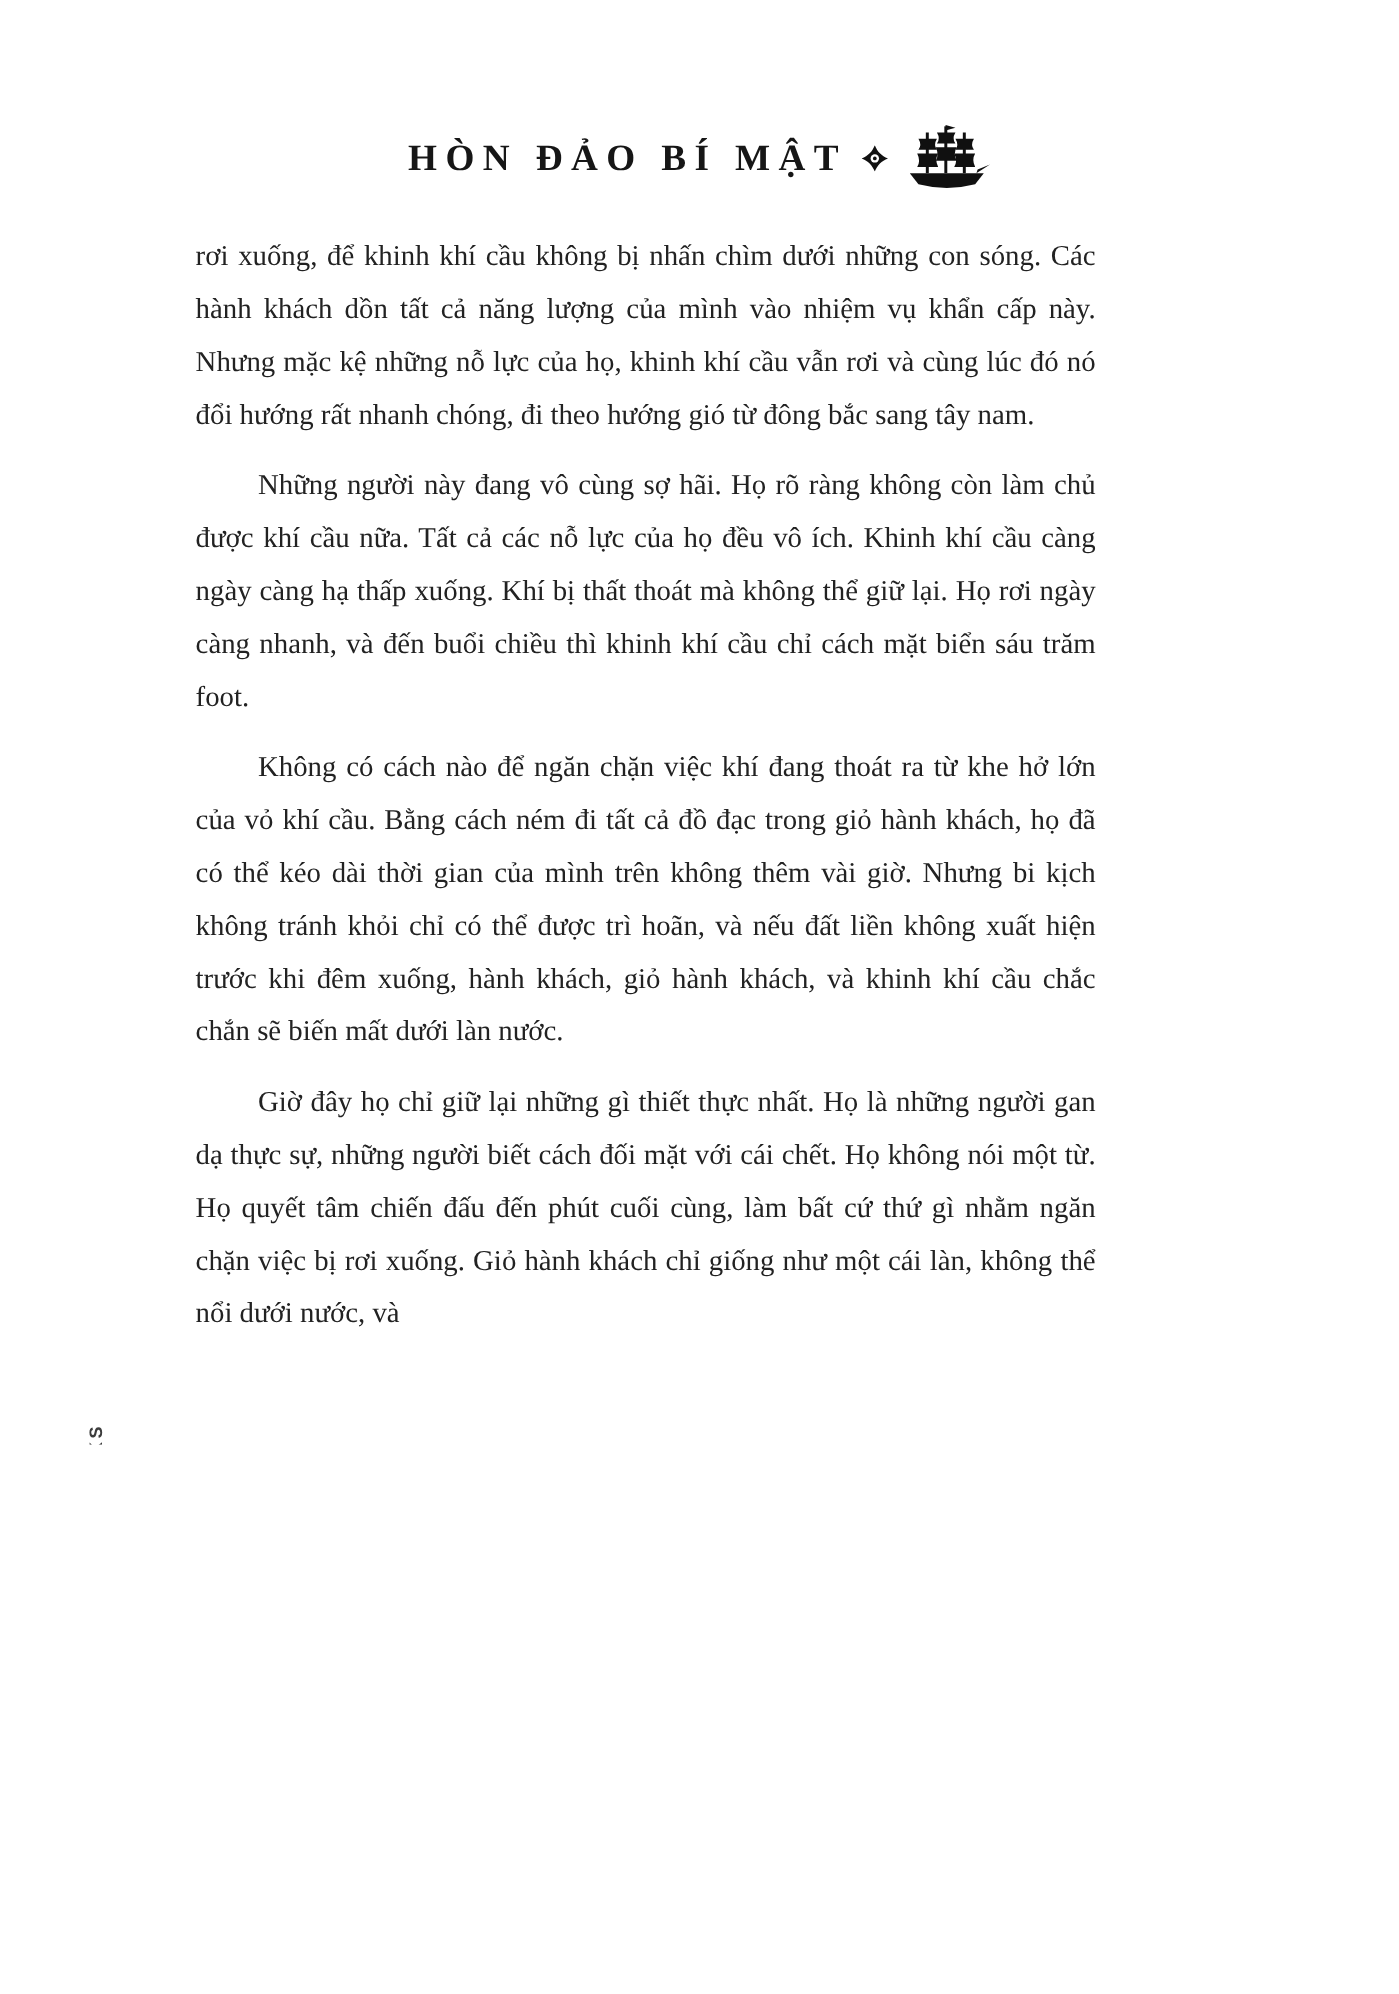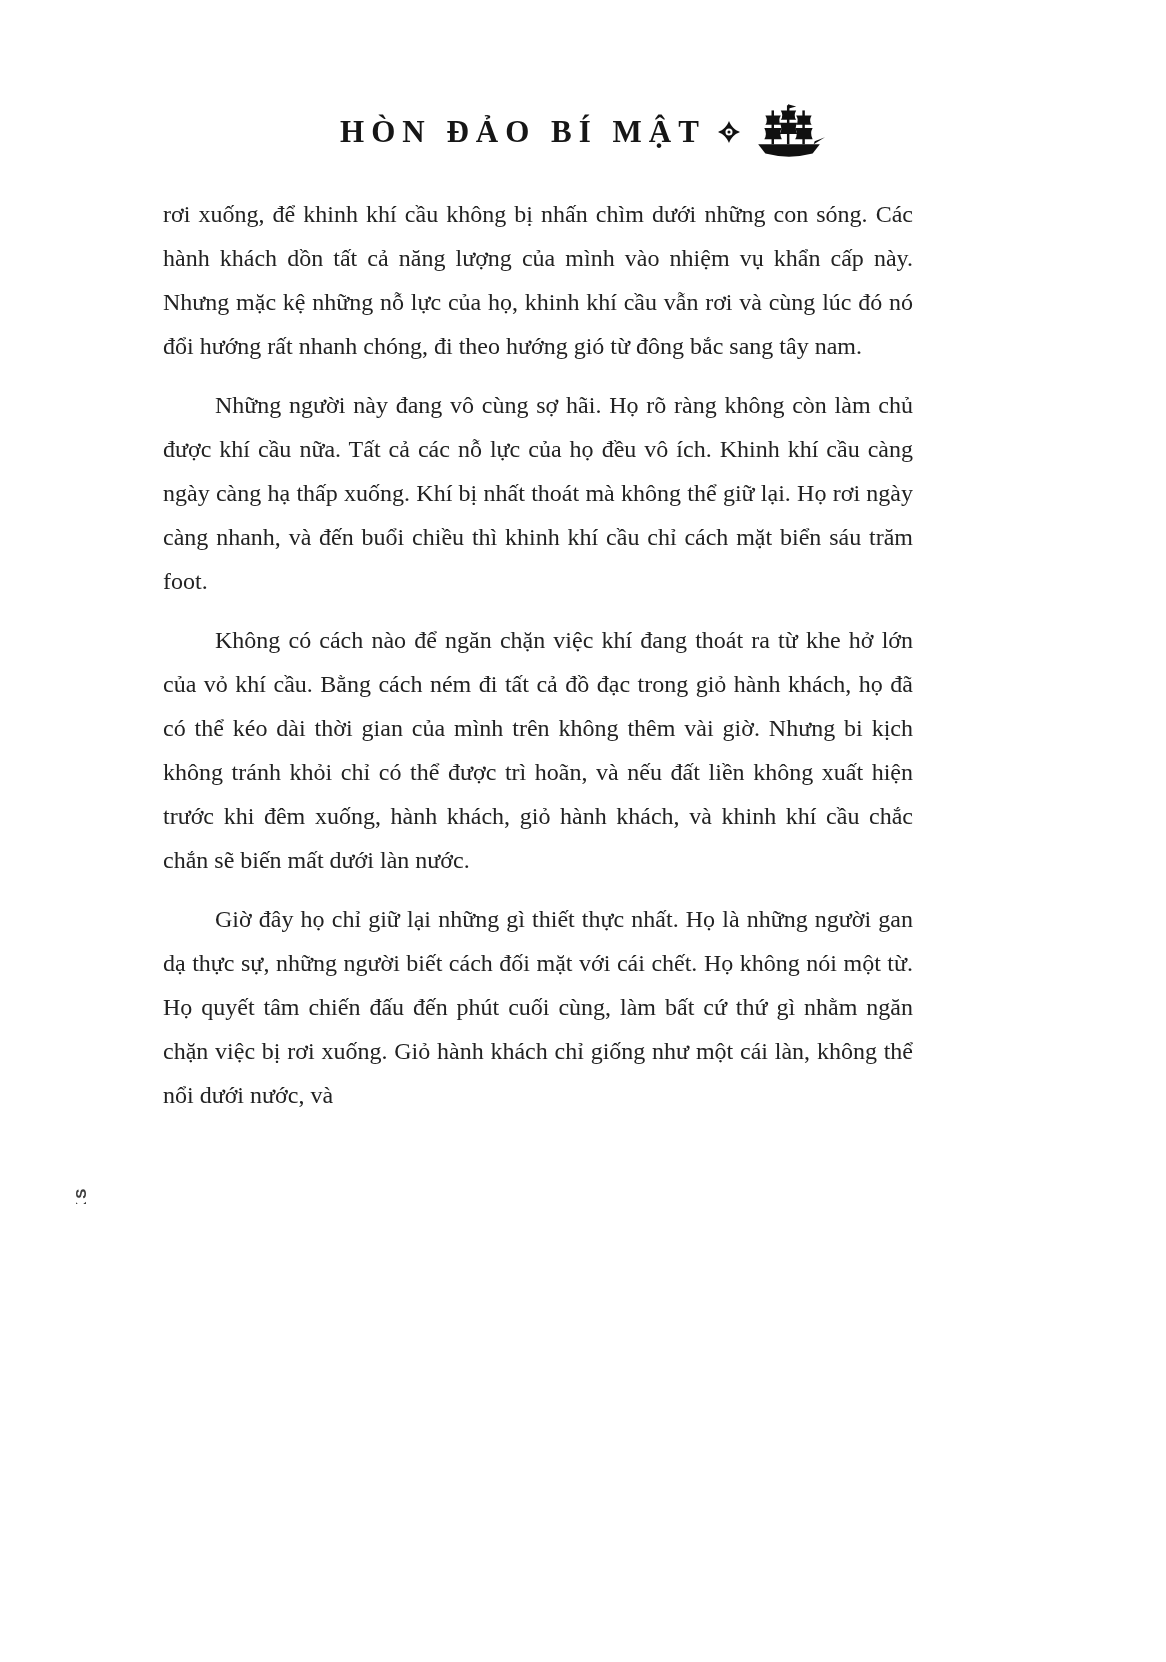--- a/index.html
+++ b/index.html
@@ -126,21 +126,21 @@
         <path d="M27 18 h17 q-3 5 0 11 h-17 q3 -5 0 -11 z"></path>
         <path d="M43 11 h15 q-3 5 0 9 h-15 q3 -4 0 -9 z"></path>
         <path d="M42 23 h17 q-3 5 0 11 h-17 q3 -5 0 -11 z"></path>
         <path d="M35 0 l8 2.2 -8 2.2 z"></path>
       </svg>
     </span>
   </div>
 
   <div class="content">
     <p class="para">rơi xuống, để khinh khí cầu không bị nhấn chìm dưới những con sóng. Các hành khách dồn tất cả năng lượng của mình vào nhiệm vụ khẩn cấp này. Nhưng mặc kệ những nỗ lực của họ, khinh khí cầu vẫn rơi và cùng lúc đó nó đổi hướng rất nhanh chóng, đi theo hướng gió từ đông bắc sang tây nam.</p>
-    <p class="para indent">Những người này đang vô cùng sợ hãi. Họ rõ ràng không còn làm chủ được khí cầu nữa. Tất cả các nỗ lực của họ đều vô ích. Khinh khí cầu càng ngày càng hạ thấp xuống. Khí bị nhất thoát mà không thể giữ lại. Họ rơi ngày càng nhanh, và đến buổi chiều thì khinh khí cầu chỉ cách mặt biển sáu trăm foot.</p>
+    <p class="para indent">Những người này đang vô cùng sợ hãi. Họ rõ ràng không còn làm chủ được khí cầu nữa. Tất cả các nỗ lực của họ đều vô ích. Khinh khí cầu càng ngày càng hạ thấp xuống. Khí bị thất thoát mà không thể giữ lại. Họ rơi ngày càng nhanh, và đến buổi chiều thì khinh khí cầu chỉ cách mặt biển sáu trăm foot.</p>
     <p class="para indent">Không có cách nào để ngăn chặn việc khí đang thoát ra từ khe hở lớn của vỏ khí cầu. Bằng cách ném đi tất cả đồ đạc trong giỏ hành khách, họ đã có thể kéo dài thời gian của mình trên không thêm vài giờ. Nhưng bi kịch không tránh khỏi chỉ có thể được trì hoãn, và nếu đất liền không xuất hiện trước khi đêm xuống, hành khách, giỏ hành khách, và khinh khí cầu chắc chắn sẽ biến mất dưới làn nước.</p>
     <p class="para indent">Giờ đây họ chỉ giữ lại những gì thiết thực nhất. Họ là những người gan dạ thực sự, những người biết cách đối mặt với cái chết. Họ không nói một từ. Họ quyết tâm chiến đấu đến phút cuối cùng, làm bất cứ thứ gì nhằm ngăn chặn việc bị rơi xuống. Giỏ hành khách chỉ giống như một cái làn, không thể nổi dưới nước, và</p>
   </div>
 
   <div class="publisher">
     <div class="pub-text">ĐINH TỊ BOOKS</div>
     <div class="pub-logo">
       <svg width="38" height="38" viewBox="0 0 36 36" aria-hidden="true">
         <rect x="7" y="7" width="22" height="22" transform="rotate(45 18 18)" fill="none" stroke="#1e1e1e" stroke-width="2"></rect>
         <rect x="15.2" y="6.2" width="5.6" height="5.6" transform="rotate(45 18 9)" fill="#1e1e1e"></rect>

